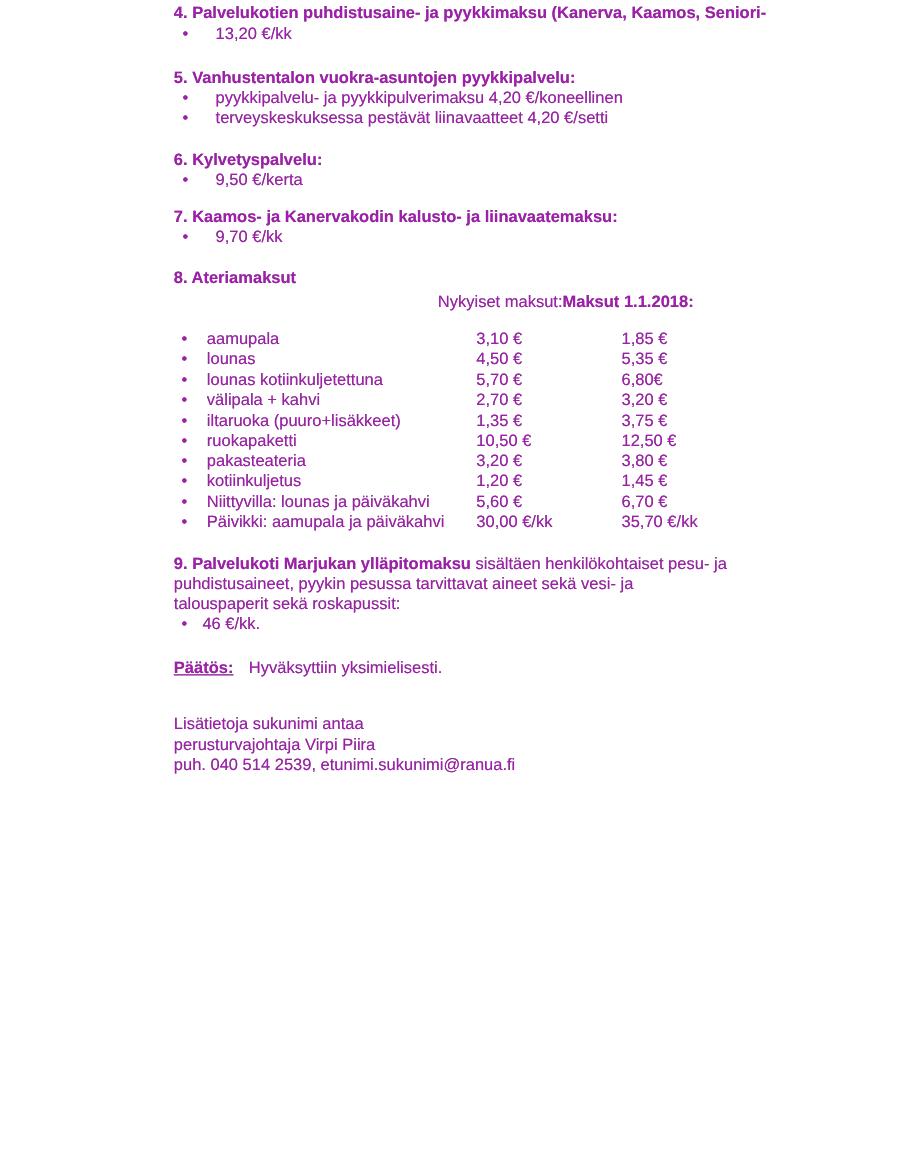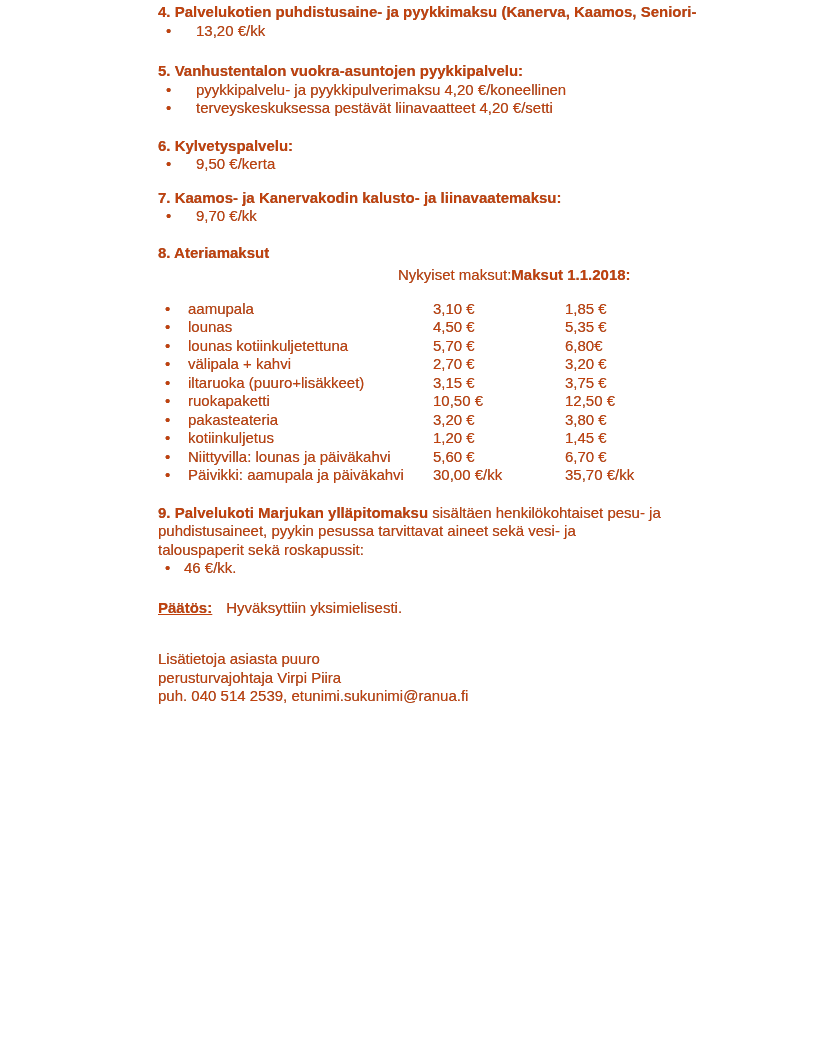--- a/index.html
+++ b/index.html
@@ -9,21 +9,21 @@
     width: 816px;
     height: 1056px;
     background: #ffffff;
     overflow: hidden;
   }
   .doc {
     position: absolute;
     left: 158px;
     top: 3px;
     width: 592px;
-    color: #c2410c;
+    color: #a21caf;
     font-family: "Liberation Sans", sans-serif;
     font-size: 15px;
     line-height: 18.5px;
     text-shadow: 0 0 0.5px rgba(25,25,25,0.55);
   }
   .b { font-weight: bold; }
   .h { font-weight: bold; }
   .hline { display: block; }
 
   
@@ -128,21 +128,21 @@
         </div>
         <div class="trow">
           <span class="bul">•</span>
           <span class="tl">välipala + kahvi</span>
           <span class="tc">2,70 €</span>
           <span class="tn">3,20 €</span>
         </div>
         <div class="trow">
           <span class="bul">•</span>
           <span class="tl">iltaruoka (puuro+lisäkkeet)</span>
-          <span class="tc">3,15 €</span>
+          <span class="tc">1,35 €</span>
           <span class="tn">3,75 €</span>
         </div>
         <div class="trow">
           <span class="bul">•</span>
           <span class="tl">ruokapaketti</span>
           <span class="tc">10,50 €</span>
           <span class="tn">12,50 €</span>
         </div>
         <div class="trow">
           <span class="bul">•</span>
@@ -181,19 +181,19 @@
         <span class="bul">•</span>
         <span class="txt">46 €/kk.</span>
       </div>
     </div>
 
     <div class="decision">
       <span class="dlabel">Päätös:</span><span class="dtext">Hyväksyttiin yksimielisesti.</span>
     </div>
 
     <div class="contact">
-      <span class="hline">Lisätietoja asiasta puuro</span>
+      <span class="hline">Lisätietoja sukunimi antaa</span>
       <span class="hline">perusturvajohtaja Virpi Piira</span>
       <span class="hline">puh. 040 514 2539, etunimi.sukunimi@ranua.fi</span>
     </div>
 
   </div>
 </div>
 
 </body></html>

